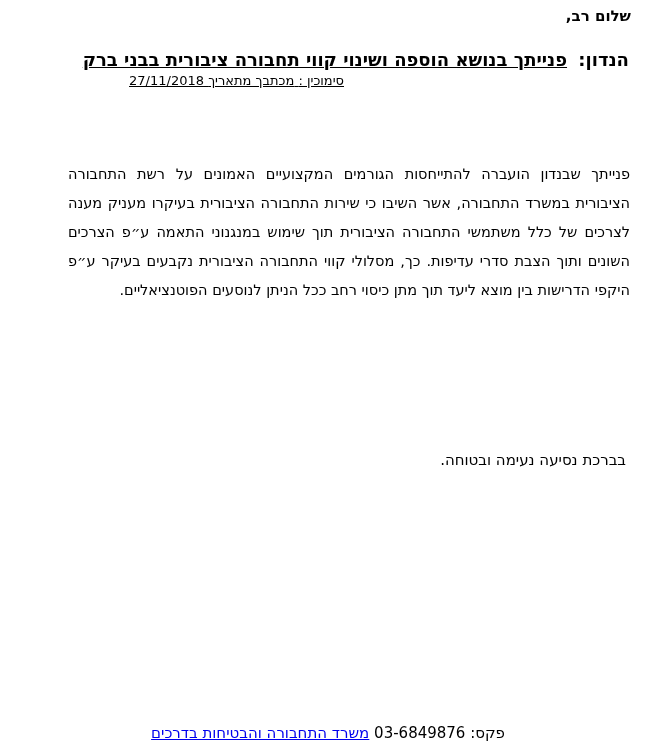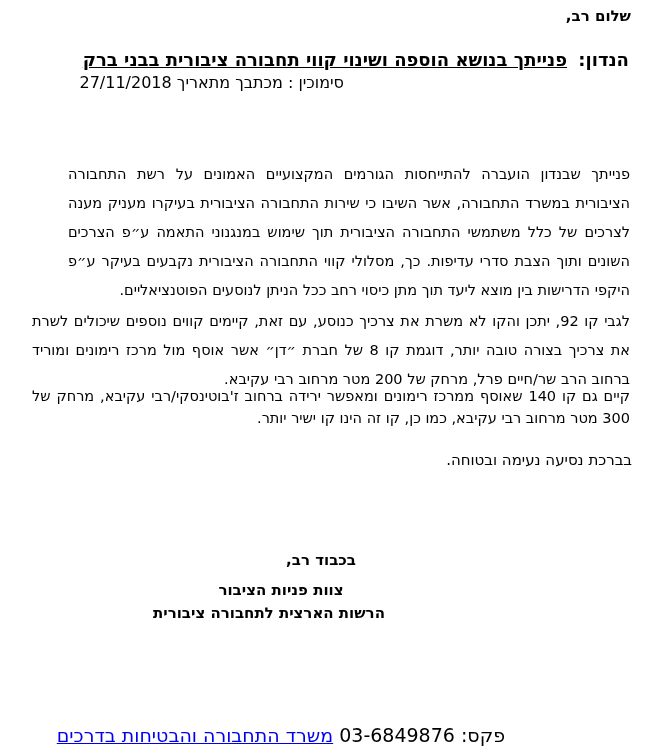--- a/index.html
+++ b/index.html
@@ -30,22 +30,23 @@
     font-weight: bold;
     text-align: right;
     white-space: nowrap;
   }
   .subject-line .label { margin-left: 5px; }
   .subject-line .underlined { text-decoration: underline; }
   .reference-line {
     position: absolute;
     top: 73px;
     right: 320px;
-    font-size: 16px;
+    font-size: 13px;
     white-space: nowrap;
+    text-decoration: underline;
   }
   .opening {
     position: absolute;
     top: 124px;
     right: 34px;
     font-size: 15px;
   }
   .body-p {
     position: absolute;
     right: 34px;
@@ -53,21 +54,21 @@
     font-size: 14.5px;
     line-height: 29px;
     text-align: justify;
   }
   .p1 { top: 160px; margin-left: 36px; }
   .p2 { top: 307px; }
   .p3 { top: 386px; line-height: 21.5px; }
   .closing {
     position: absolute;
     top: 451px;
-    right: 32px;
+    right: 38px;
     font-size: 15px;
   }
   .signature {
     position: absolute;
     top: 549px;
     left: 150px;
     width: 270px;
     text-align: center;
     font-weight: bold;
     font-size: 15px;
@@ -81,21 +82,21 @@
     top: 690px;
     right: 199px;
     font-size: 13.5px;
     white-space: nowrap;
   }
   .footer-line1 .addr { margin-left: 10px; }
   .footer-line2 {
     position: absolute;
     top: 724px;
     right: 159px;
-    font-size: 19px;
+    font-size: 15px;
     white-space: nowrap;
   }
   .ministry-link {
     color: #0000EE;
     text-decoration: underline;
     cursor: pointer;
   }
   .num { unicode-bidi: embed; }
 </style>
 </head>
@@ -112,31 +113,24 @@
 
   <div class="reference-line">
     <span>סימוכין :</span>
     <span>מכתבך מתאריך</span>
     <span class="num" dir="ltr">27/11/2018</span>
   </div>
 
 
   <p class="body-p p1">פנייתך שבנדון הועברה להתייחסות הגורמים המקצועיים האמונים על רשת התחבורה הציבורית במשרד התחבורה, אשר השיבו כי שירות התחבורה הציבורית בעיקרו מעניק מענה לצרכים של כלל משתמשי התחבורה הציבורית תוך שימוש במנגנוני התאמה ע״פ הצרכים השונים ותוך הצבת סדרי עדיפות. כך, מסלולי קווי התחבורה הציבורית נקבעים בעיקר ע״פ היקפי הדרישות בין מוצא ליעד תוך מתן כיסוי רחב ככל הניתן לנוסעים הפוטנציאליים.</p>
 
-  <p class="body-p p2">לגבי קו 92, יתכן והקו לא משרת את צרכיך כנוסע, עם זאת, קיימים קווים נוספים שיכולים לשרת את צרכיך בצורה טובה יותר, דוגמת קו 8 של חברת ״דן״ אשר אוסף מול מרכז רימונים ומוריד ברחוב הרב שר/חיים פרל, מרחק של 200 מטר מרחוב רבי עקיבא.</p>
 
-  <p class="body-p p3">קיים גם קו 140 שאוסף ממרכז רימונים ומאפשר ירידה ברחוב ז'בוטינסקי/רבי עקיבא, מרחק של 300 מטר מרחוב רבי עקיבא, כמו כן, קו זה הינו קו ישיר יותר.</p>
 
   <div class="closing">בברכת נסיעה נעימה ובטוחה.</div>
 
-  <div class="signature">
-    <div class="salutation">בכבוד רב,</div>
-    <div class="team">צוות פניות הציבור</div>
-    <div class="org">הרשות הארצית לתחבורה ציבורית</div>
-  </div>
 
 
   <div class="footer-line2">
     <span>פקס:</span>
     <span class="num" dir="ltr">03-6849876</span>
     <a class="ministry-link">משרד התחבורה והבטיחות בדרכים</a>
   </div>
 
 </div>
 

